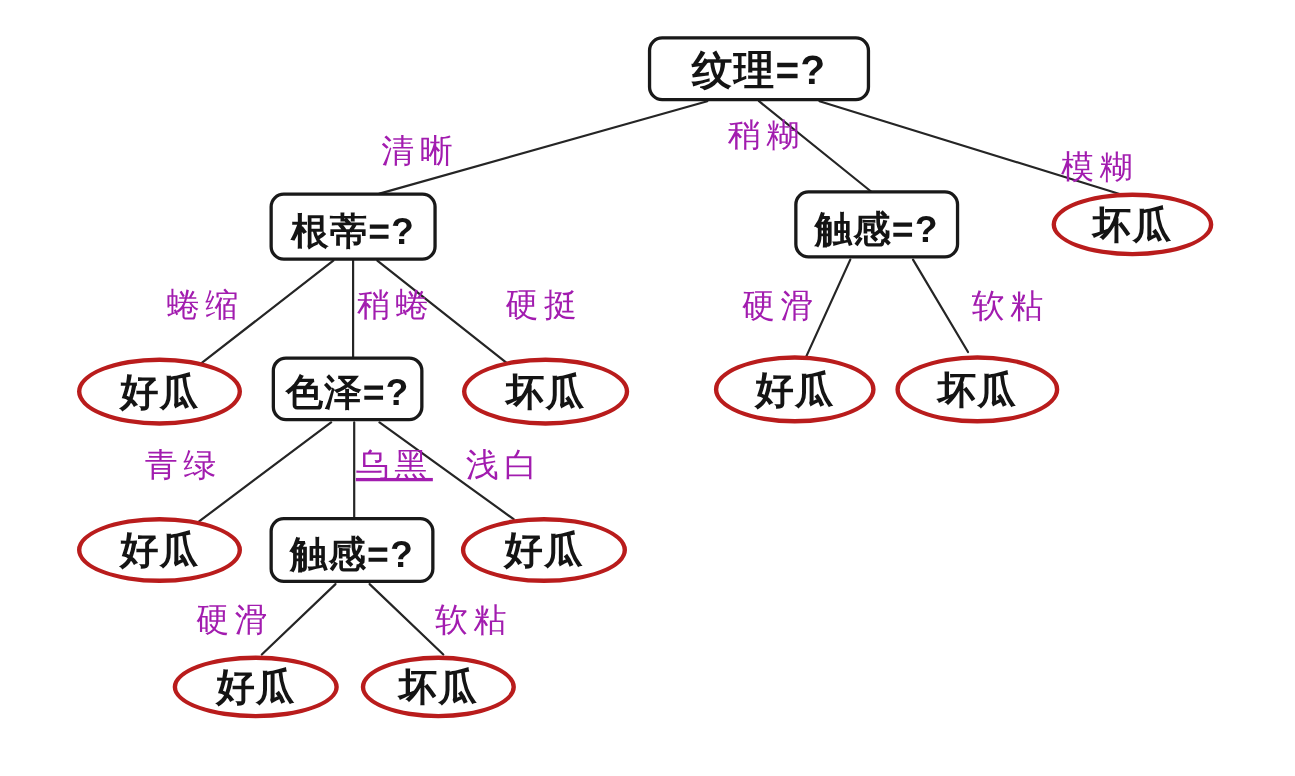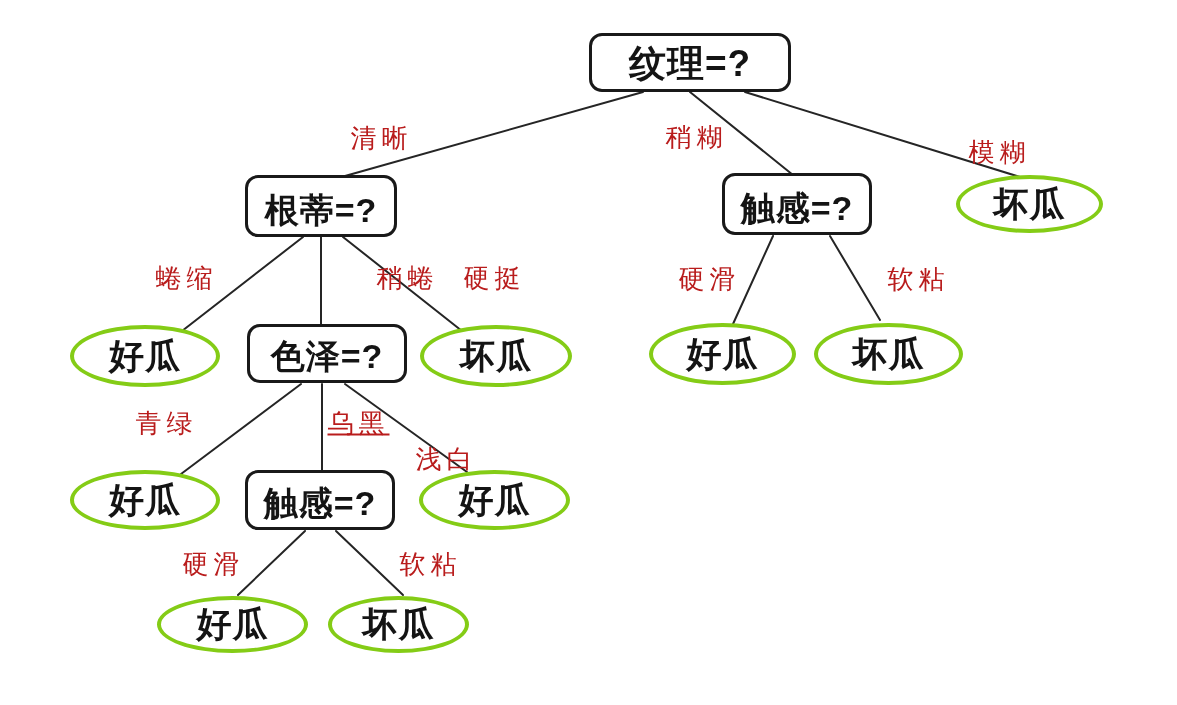--- a/index.html
+++ b/index.html
@@ -40,30 +40,30 @@
   .node.decision {
     border: 3px solid #191919;
     border-radius: 13px;
     font-size: 34px;
     align-items: flex-end;
   }
   .node.decision.root {
     font-size: 37px;
   }
   .node.leaf {
-    border: 4px solid #84cc16;
+    border: 4px solid #b91c1c;
     border-radius: 50%;
     font-size: 35px;
   }
   .edge-label {
     position: absolute;
     transform: translate(-50%, -50%);
     font-family: "DejaVu Serif", "Liberation Serif", serif;
-    font-size: 26px;
-    color: #b91c1c;
+    font-size: 30px;
+    color: #a21caf;
     letter-spacing: 5px;
     white-space: nowrap;
     padding-left: 5px; 
   }
 </style>
 </head>
 <body>
 
 <div class="canvas">
 
@@ -85,21 +85,21 @@
 
   <div class="node decision root" style="left:589px; top:33px;  width:202px; height:59px;">
       <span>纹理=?</span>
     </div>
   <div class="node decision" style="left:245px; top:175px; width:152px; height:62px;">
       <span>根蒂=?</span>
     </div>
   <div class="node decision" style="left:722px; top:173px; width:150px; height:62px;">
       <span>触感=?</span>
     </div>
-  <div class="node decision" style="left:247px; top:324px; width:160px; height:59px;">
+  <div class="node decision" style="left:247px; top:324px; width:138px; height:59px;">
       <span>色泽=?</span>
     </div>
   <div class="node decision" style="left:245px; top:470px; width:150px; height:60px;">
       <span>触感=?</span>
     </div>
 
   <div class="node leaf" style="left:956px; top:175px; width:147px; height:58px;">
       <span>坏瓜</span>
     </div>
   <div class="node leaf" style="left:70px;  top:325px; width:150px; height:62px;">
@@ -121,26 +121,26 @@
       <span>好瓜</span>
     </div>
   <div class="node leaf" style="left:157px; top:596px; width:151px; height:57px;">
       <span>好瓜</span>
     </div>
   <div class="node leaf" style="left:328px; top:596px; width:141px; height:57px;">
       <span>坏瓜</span>
     </div>
 
   <div class="edge-label" style="left:379px;  top:138px;">清晰</div>
-  <div class="edge-label" style="left:694px;  top:137px;">稍糊</div>
+  <div class="edge-label" style="left:694px;  top:123px;">稍糊</div>
   <div class="edge-label" style="left:997px;  top:152px;">模糊</div>
   <div class="edge-label" style="left:184px;  top:278px;">蜷缩</div>
-  <div class="edge-label" style="left:357px;  top:278px;margin-left:48px;">稍蜷</div>
+  <div class="edge-label" style="left:357px;  top:278px;">稍蜷</div>
   <div class="edge-label" style="left:492px;  top:278px;">硬挺</div>
   <div class="edge-label" style="left:707px;  top:279px;">硬滑</div>
   <div class="edge-label" style="left:916px;  top:279px;">软粘</div>
   <div class="edge-label" style="left:164px;  top:423px;font-family:Liberation Mono, monospace;">青绿</div>
   <div class="edge-label" style="left:356px;  top:423px;text-decoration:underline;">乌黑</div>
-  <div class="edge-label" style="left:444px;  top:423px;margin-top:36px;">浅白</div>
+  <div class="edge-label" style="left:456px;  top:423px;">浅白</div>
   <div class="edge-label" style="left:211px;  top:564px;">硬滑</div>
   <div class="edge-label" style="left:428px;  top:564px;">软粘</div>
 
 </div>
 
 </body></html>

